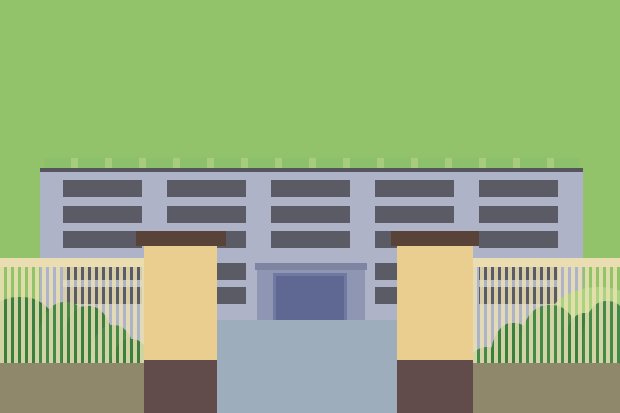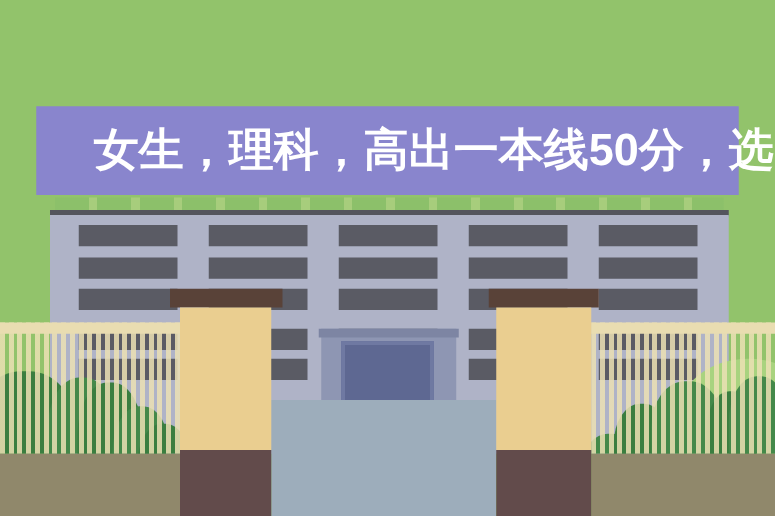--- a/index.html
+++ b/index.html
@@ -98,23 +98,20 @@
   .cap-left{left:136px;width:90px;}
   .body-left,.base-left{left:144px;width:73px;}
   .cap-right{left:391px;width:88px;}
   .body-right,.base-right{left:397px;width:76px;}
 </style>
 </head>
 <body>
 
 <div id="stage" style="--bg: #92C36B; --banner: #8985CD; --banner-text: #FFFFFF; --parapet-light: #A7CD7C; --parapet-tab: #8CC06A; --roofline: #54555D; --facade: #AFB3C7; --win-frame: #5A5B64; --win-pane: #C7D9E6; --porch-frame: #8E96B3; --porch-top: #7D85A3; --door-edge: #6F79A2; --door-fill: #5E6892; --plaza: #9DADBB; --pillar: #EACE90; --pillar-cap: #594238; --pillar-base: #624B4B; --fence: #E9DDB1; --bush-dark: #3A7E40; --bush-mid: #44894A; --bush-light: #A9D37F; --ground: #90886B;">
 
-  <div class="banner">
-    <span class="banner-text">女生，理科，高出一本线50分，选</span>
-  </div>
 
   <div class="parapet"></div>
   <div class="roofline"></div>
   <div class="facade"></div>
   <div id="windows-layer">
       <div class="window-group" style="left: 63px; top: 180px;">
         <div class="window-pane"></div>
         <div class="window-pane"></div>
         <div class="window-pane"></div>
         <div class="window-pane"></div>

